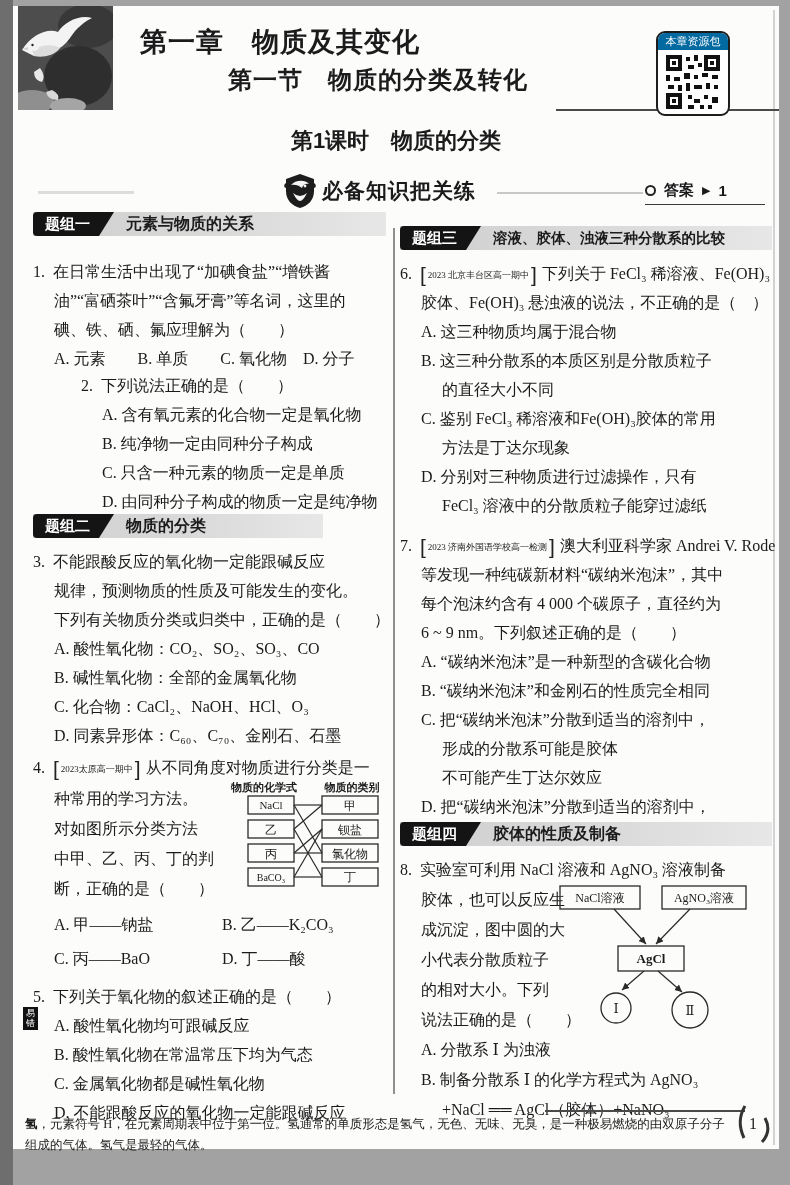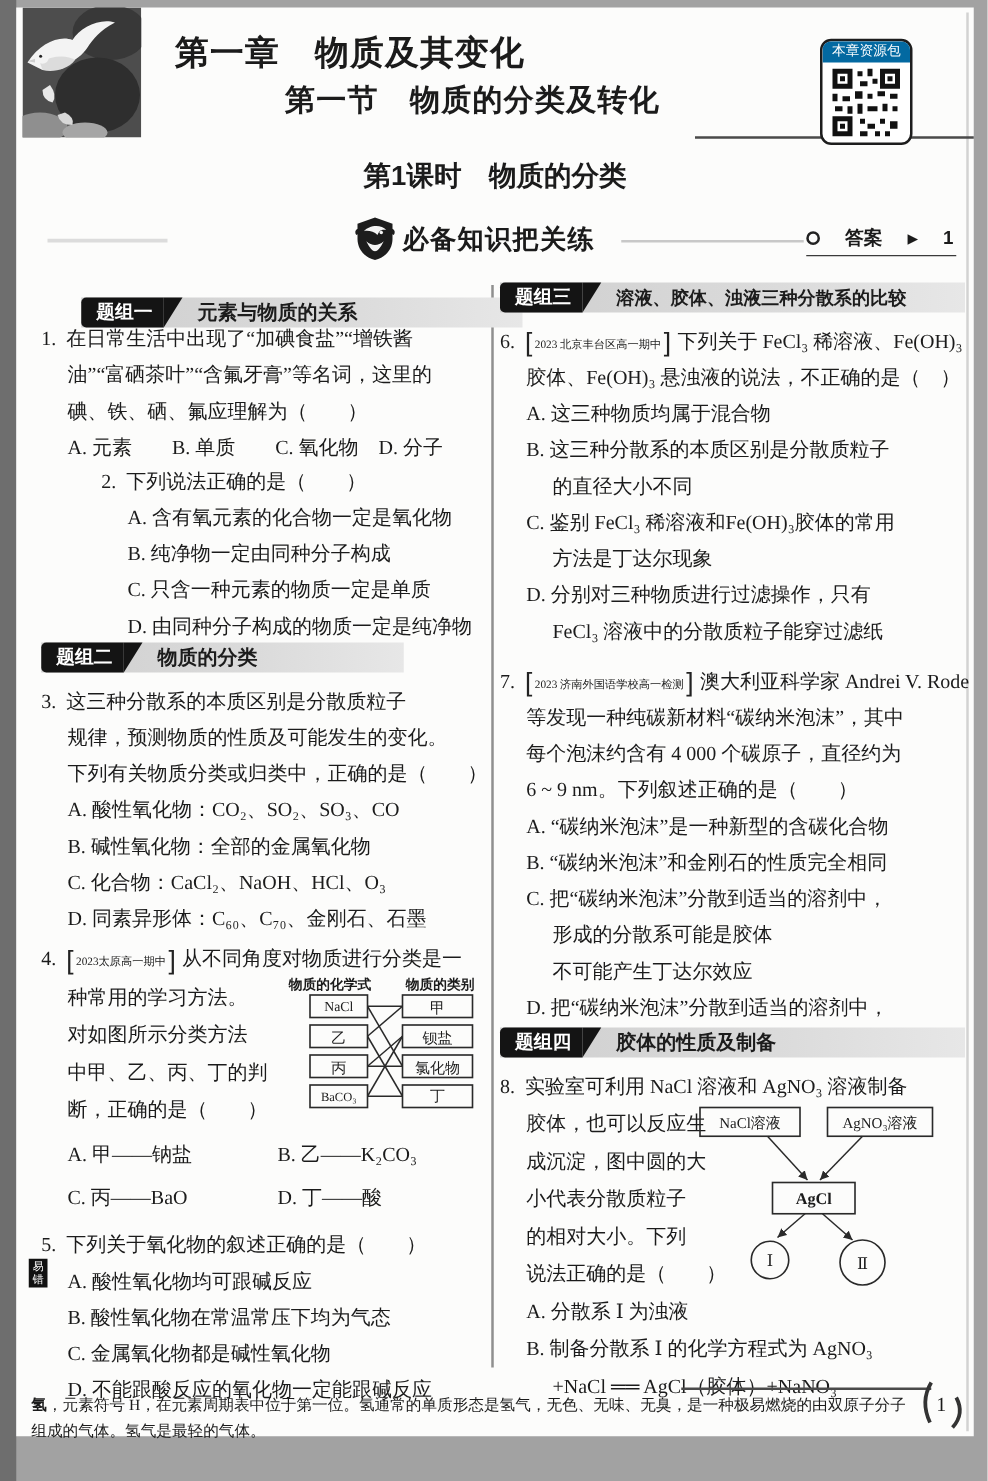--- a/index.html
+++ b/index.html
@@ -18,21 +18,21 @@
 
   
   .qrbox{left:656px;top:31px;width:70px;border:2px solid #1d1d1d;border-radius:9px;background:#fff;overflow:hidden;z-index:3;}
   .qrlabel{background:#0369a1;color:#fff;font-size:11px;line-height:17px;text-align:center;font-family:"Liberation Sans","DejaVu Sans",sans-serif;white-space:nowrap;}
   .qrbox svg{display:block;margin:3px auto 3px;}
 
   
   .banner-line-l{left:38px;top:191px;width:96px;height:3px;background:#dcdcdc;}
   .banner-line-r{left:497px;top:192px;width:146px;height:2px;background:#c8c8c8;}
   .banner-title{left:322px;top:177px;font-size:21px;font-weight:bold;font-family:"Liberation Sans","DejaVu Sans",sans-serif;letter-spacing:1px;}
-  .answer-wrap{left:645px;top:181px;width:120px;border-bottom:1.5px solid #3a3a3a;padding-bottom:4px;font-size:15px;font-family:"Liberation Sans","DejaVu Sans",sans-serif;display:flex;align-items:center;gap:20px;}
+  .answer-wrap{left:645px;top:181px;width:120px;border-bottom:1.5px solid #3a3a3a;padding-bottom:4px;font-size:15px;font-family:"Liberation Sans","DejaVu Sans",sans-serif;display:flex;align-items:center;gap:8px;}
   .ans-bullet{display:inline-block;width:7px;height:7px;border:2.5px solid #222;border-radius:50%;}
   .answer-wrap b{font-weight:bold;}
 
   .divider-v{left:393px;top:228px;width:1.5px;height:866px;background:#8f8f8f;}
 
   
   .group{display:flex;align-items:center;height:24px;background:linear-gradient(90deg,#cfcfcf 0%,#dbdbdb 60%,#e7e7e7 100%);}
   .gbadge{background:#141414;color:#fff;height:24px;line-height:24px;padding:0 9px 0 12px;border-radius:4px 0 0 4px;font-weight:bold;font-size:15px;font-family:"Liberation Sans","DejaVu Sans",sans-serif;white-space:nowrap;}
   .gtail{width:0;height:0;border-top:24px solid #141414;border-right:15px solid transparent;}
   .gtitle{margin-left:12px;font-weight:bold;font-size:16px;color:#1c1c1c;font-family:"Liberation Sans","DejaVu Sans",sans-serif;white-space:nowrap;}
@@ -148,21 +148,21 @@
 <div class="abs banner-line-r"></div>
 <div class="abs answer-wrap">
   <span class="ans-bullet"></span>
   <b>答案</b>
   <span style="font-size:11px;">▶</span>
   <b>1</b>
 </div>
 
 <div class="abs divider-v"></div>
 
-<div class="abs group" style="left:33px;top:238px;width:353px;margin-left:32px;">
+<div class="abs group" style="left:33px;top:212px;width:353px;">
   <span class="gbadge">题组一</span>
     <span class="gtail"></span>
   <span class="gtitle">元素与物质的关系</span>
 </div>
 
 <div class="q" style="left:33px;top:257px;width:356px;">
   <div class="qline"><span class="qnum">1.</span><span>在日常生活中出现了“加碘食盐”“增铁酱</span></div>
   <div class="qline ind1">油”“富硒茶叶”“含氟牙膏”等名词，这里的</div>
   <div class="qline ind1">碘、铁、硒、氟应理解为（　　）</div>
   <div class="qline ind1">A. 元素　　B. 单质　　C. 氧化物　D. 分子</div>
@@ -176,21 +176,21 @@
   <div class="qline ind1">D. 由同种分子构成的物质一定是纯净物</div>
 </div>
 
 <div class="abs group" style="left:33px;top:514px;width:290px;">
   <span class="gbadge">题组二</span>
     <span class="gtail"></span>
   <span class="gtitle">物质的分类</span>
 </div>
 
 <div class="q" style="left:33px;top:547px;width:356px;">
-  <div class="qline"><span class="qnum">3.</span><span>这三种分散系的本质区别是分散质粒子</span></div>
+  <div class="qline"><span class="qnum">3.</span><span>不能跟酸反应的氧化物一定能跟碱反应</span></div>
   <div class="qline ind1">规律，预测物质的性质及可能发生的变化。</div>
   <div class="qline ind1">下列有关物质分类或归类中，正确的是（　　）</div>
   <div class="qline ind1">A. 酸性氧化物：CO₂、SO₂、SO₃、CO</div>
   <div class="qline ind1">B. 碱性氧化物：全部的金属氧化物</div>
   <div class="qline ind1">C. 化合物：CaCl₂、NaOH、HCl、O₃</div>
   <div class="qline ind1">D. 同素异形体：C₆₀、C₇₀、金刚石、石墨</div>
 </div>
 
 <div class="q" style="left:33px;top:752px;width:356px;">
   <div class="qline q4l0"><span class="qnum">4.</span><span class="tag">

